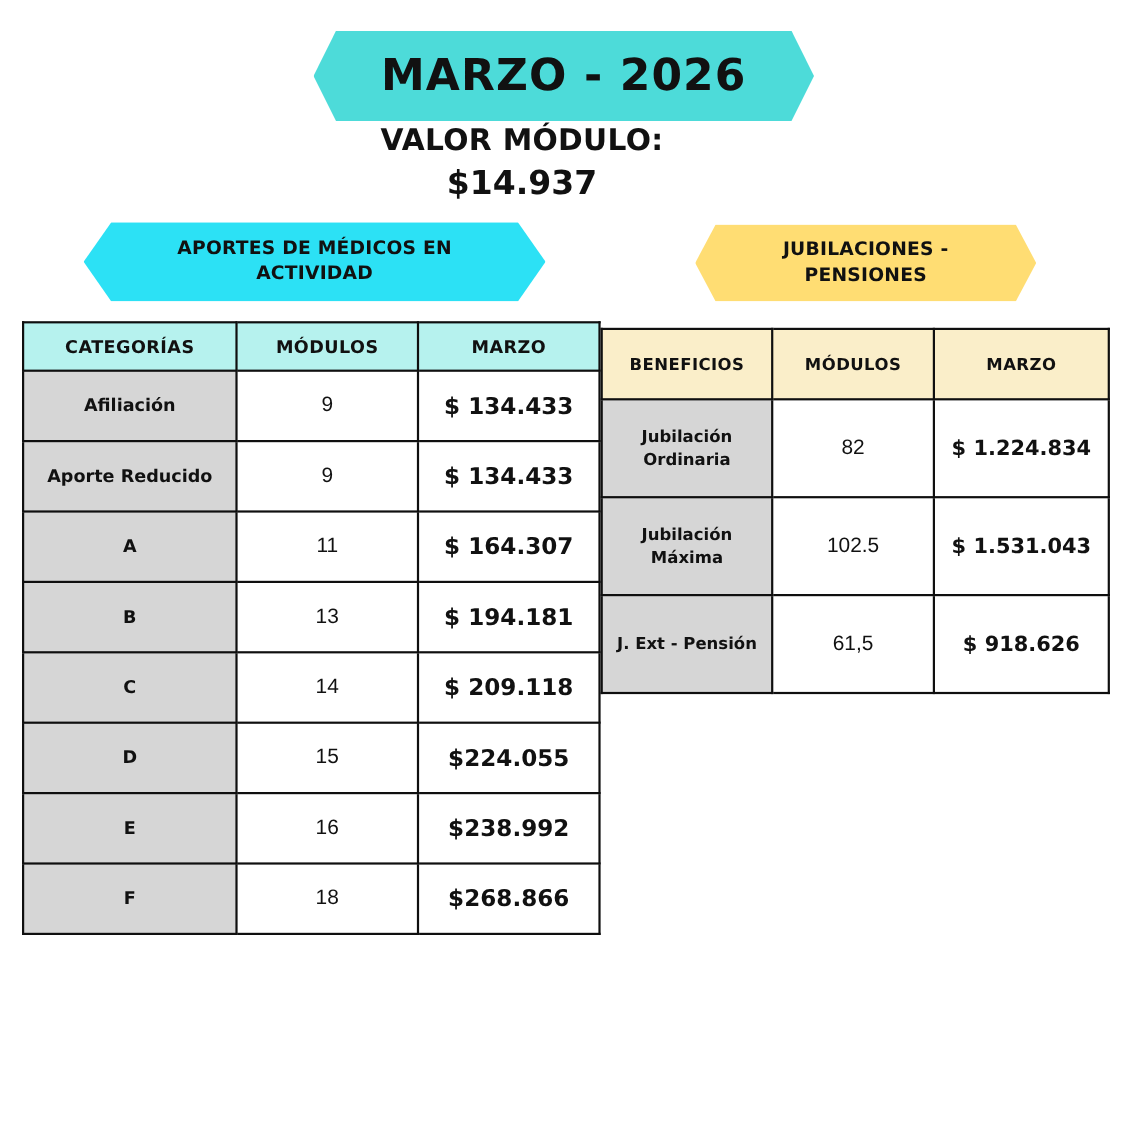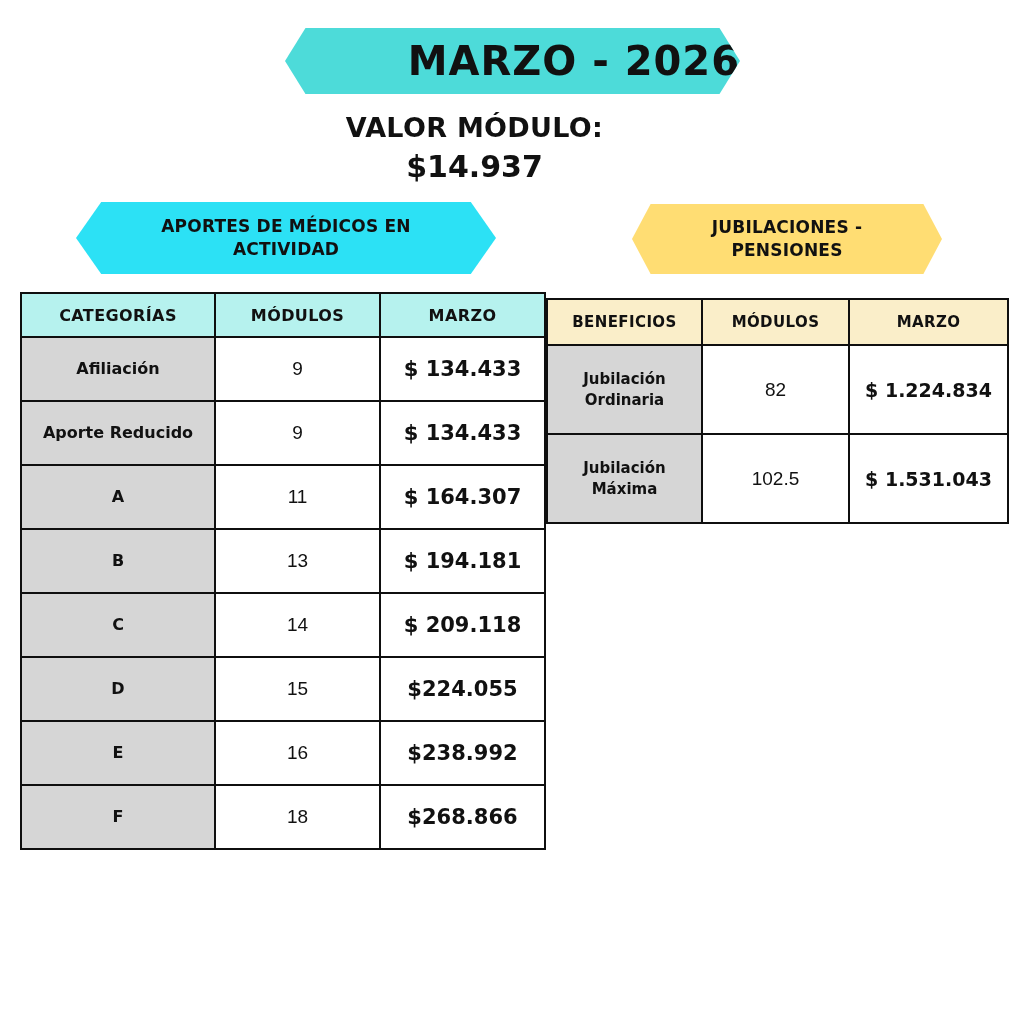--- a/index.html
+++ b/index.html
@@ -15,25 +15,25 @@
     width: 1024px;
     height: 1024px;
   }
 
   
   .title-banner {
     position: absolute;
     left: 285px;
     top: 28px;
     width: 455px;
-    height: 66px;
+    height: 82px;
     background: #4ddbd9;
     display: flex;
     align-items: center;
-    justify-content: flex-end;
+    justify-content: center;
     clip-path: polygon(4.5% 0%, 95.5% 0%, 100% 50%, 95.5% 100%, 4.5% 100%, 0% 50%);
   }
   .title-banner span {
     font-size: 40px;
     font-weight: bold;
     letter-spacing: 1px;
     color: #111111;
     font-family: "DejaVu Sans", sans-serif;
   }
 
@@ -148,21 +148,21 @@
   #table-jubilaciones {
     left: 546px;
     top: 298px;
     width: 461px;
   }
   #table-jubilaciones col.c1 { width: 155px; }
   #table-jubilaciones col.c2 { width: 147px; }
   #table-jubilaciones col.c3 { width: 159px; }
   #table-jubilaciones thead th {
     background: #faeec9;
-    height: 46px;
+    height: 64px;
     font-size: 15px;
     font-weight: bold;
     color: #111111;
     font-family: "DejaVu Sans", sans-serif;
     letter-spacing: 0.4px;
   }
   #table-jubilaciones tbody td { height: 89px; background: #ffffff; }
   #table-jubilaciones tbody td.cat {
     background: #d6d6d6;
     font-size: 15px;
@@ -279,16 +279,21 @@
       <tr>
         <td class="cat">Jubilación Ordinaria</td>
         <td class="mod">82</td>
         <td class="val">$ 1.224.834</td>
       </tr>
       <tr>
         <td class="cat">Jubilación Máxima</td>
         <td class="mod">102.5</td>
         <td class="val">$ 1.531.043</td>
       </tr>
+      <tr>
+        <td class="cat">J. Ext - Pensión</td>
+        <td class="mod">61,5</td>
+        <td class="val">$ 918.626</td>
+      </tr>
     </tbody>
   </table>
 
 </div>
 
 </body></html>

